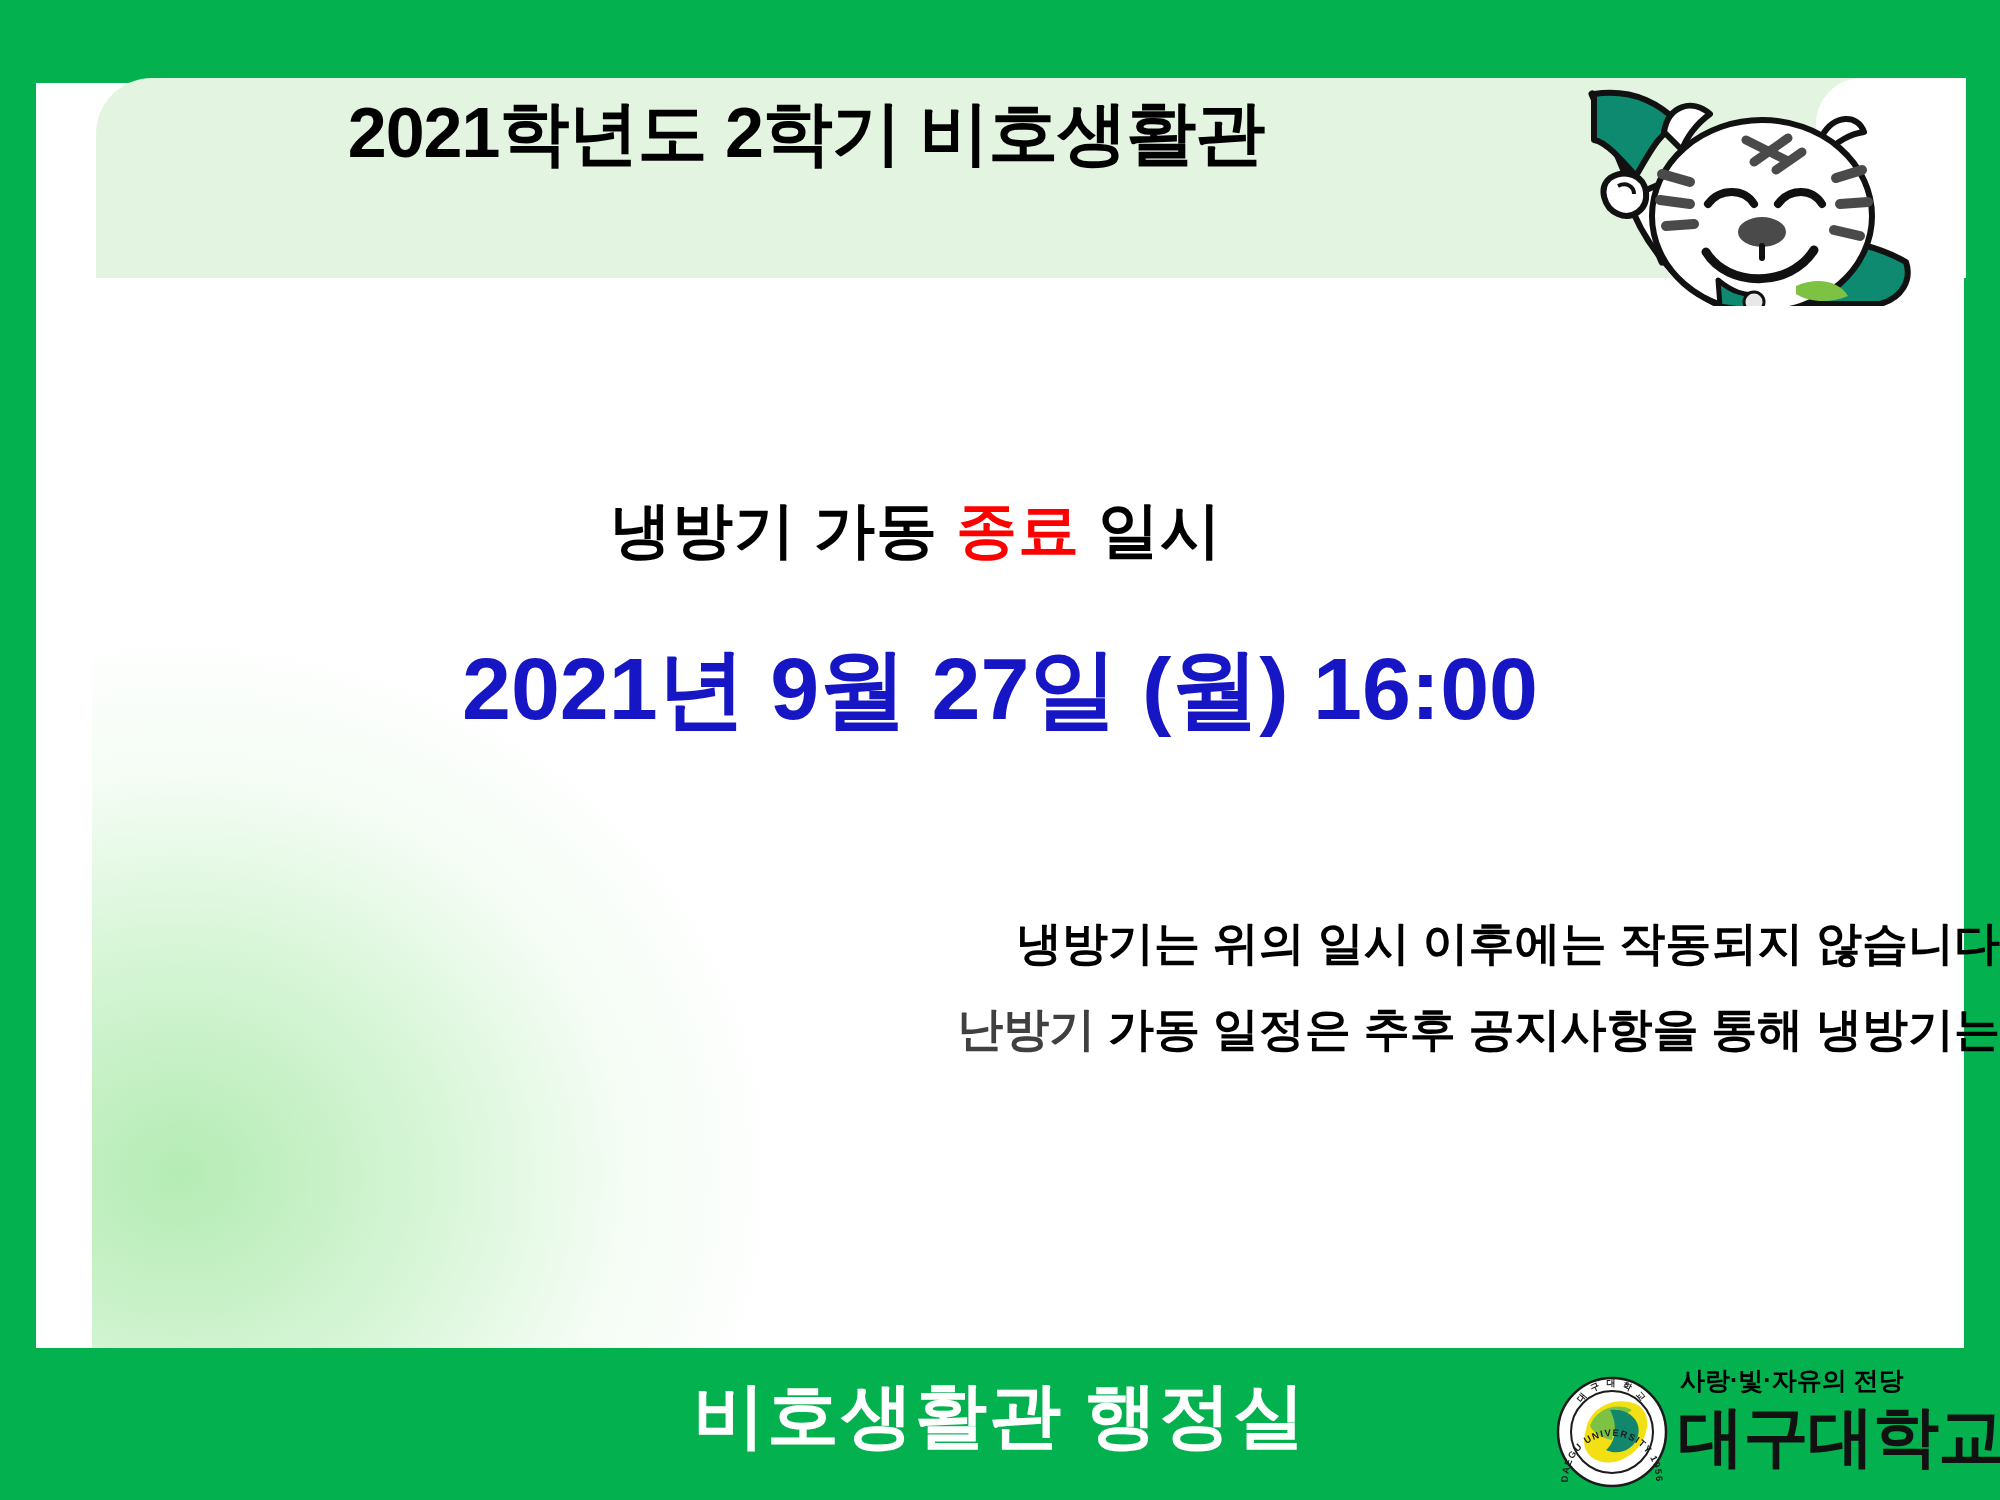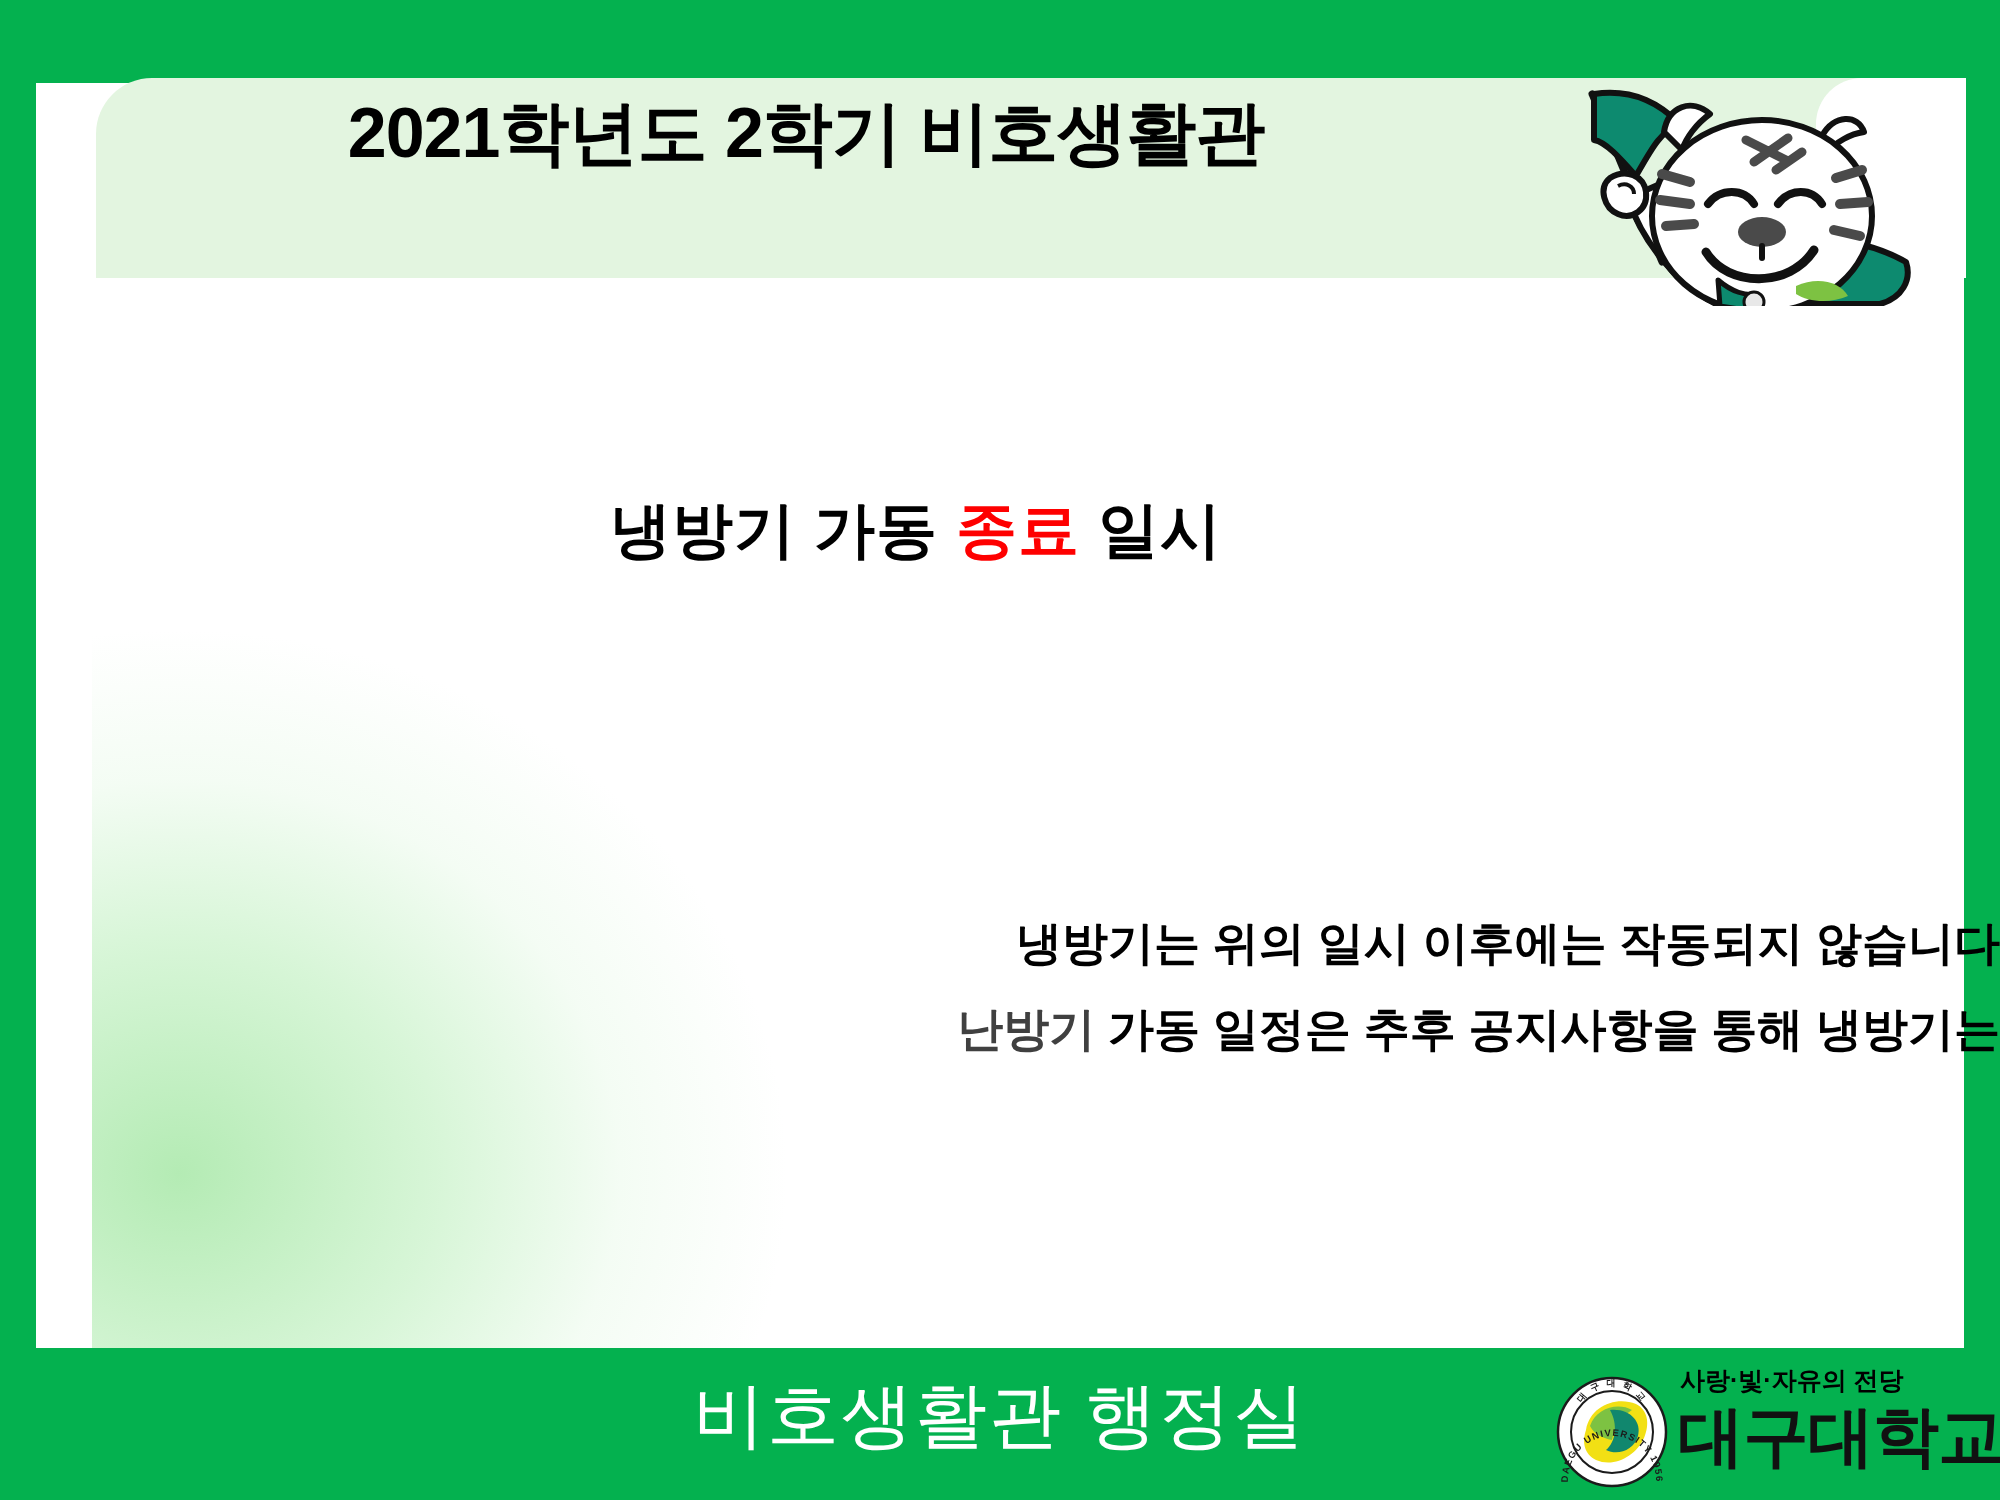--- a/index.html
+++ b/index.html
@@ -159,21 +159,21 @@
     height: 152px;
     background: #04b14f;
   }
   .footer-office {
     position: absolute;
     left: 0;
     top: 1368px;
     width: 2000px;
     text-align: center;
     font-size: 72px;
-    font-weight: normal;
+    font-weight: bold;
     color: #ffffff;
     letter-spacing: 2px;
     white-space: nowrap;
   }
 
   .brand {
     position: absolute;
     left: 1556px;
     top: 1368px;
     width: 430px;
@@ -259,20 +259,21 @@
       <path d="M178 214 C 192 226, 206 230, 216 228 L 206 244 L 180 240 Z" fill="#0d8a6f" stroke="#111111" stroke-width="5" stroke-linejoin="round"></path>
 
       <circle cx="214" cy="236" r="10" fill="#e8e8e8" stroke="#111111" stroke-width="3"></circle>
 
       <path d="M256 220 C 278 210, 300 216, 308 230 C 290 238, 268 236, 256 228 Z" fill="#7dc242"></path>
     </svg>
   </div>
 
   <div class="subject"><span>냉방기 가동 </span><span class="s-red">종료</span><span> 일시</span></div>
 
+  <div class="datetime">2021년 9월 27일 (월) 16:00</div>
 
   <div class="notes">
     <span class="note-line">냉방기는 위의 일시 이후에는 작동되지 않습니다</span>
     <span class="note-line"><span class="n-red">난방기</span><span> 가동 일정은 추후 공지사항을 통해 냉방기는</span></span>
   </div>
 
   <div class="footer"></div>
   <div class="footer-office">비호생활관 행정실</div>
 
   <div class="brand">

